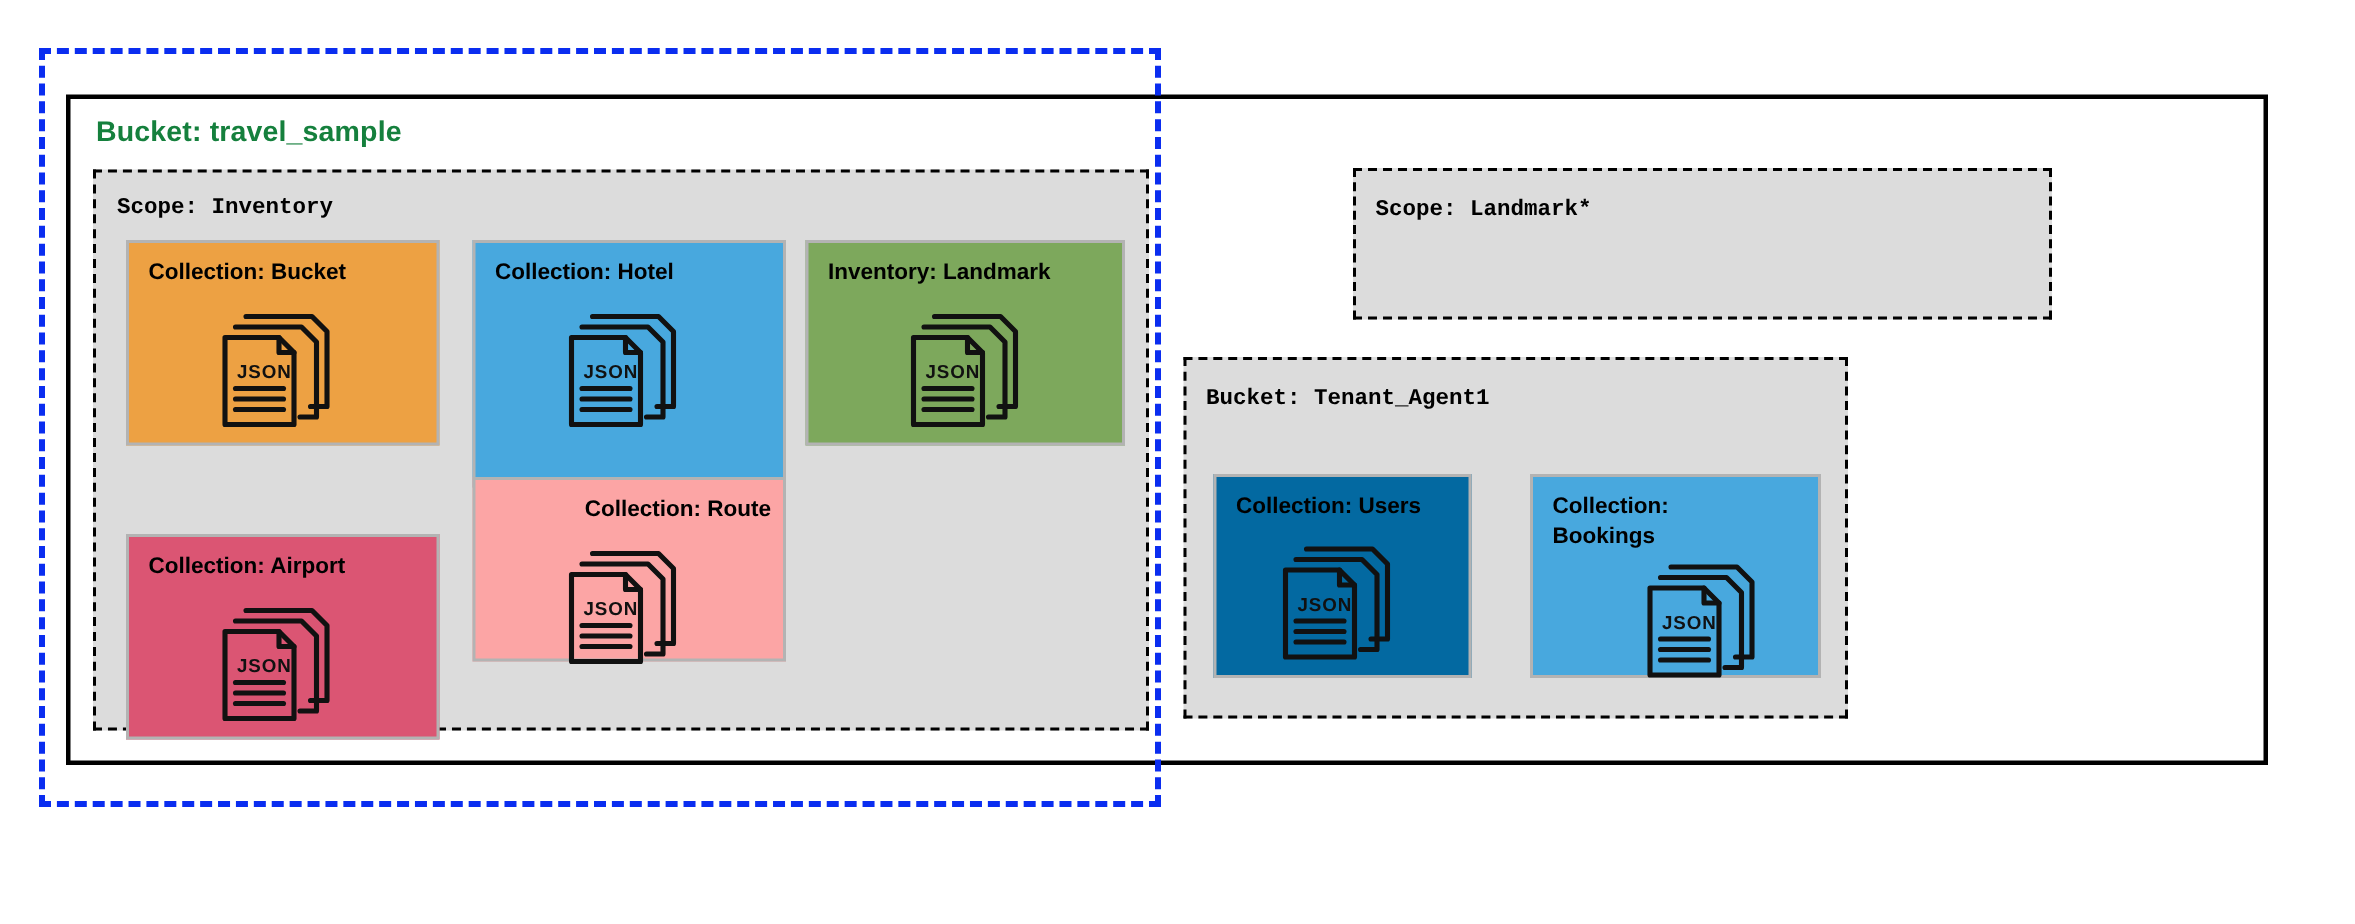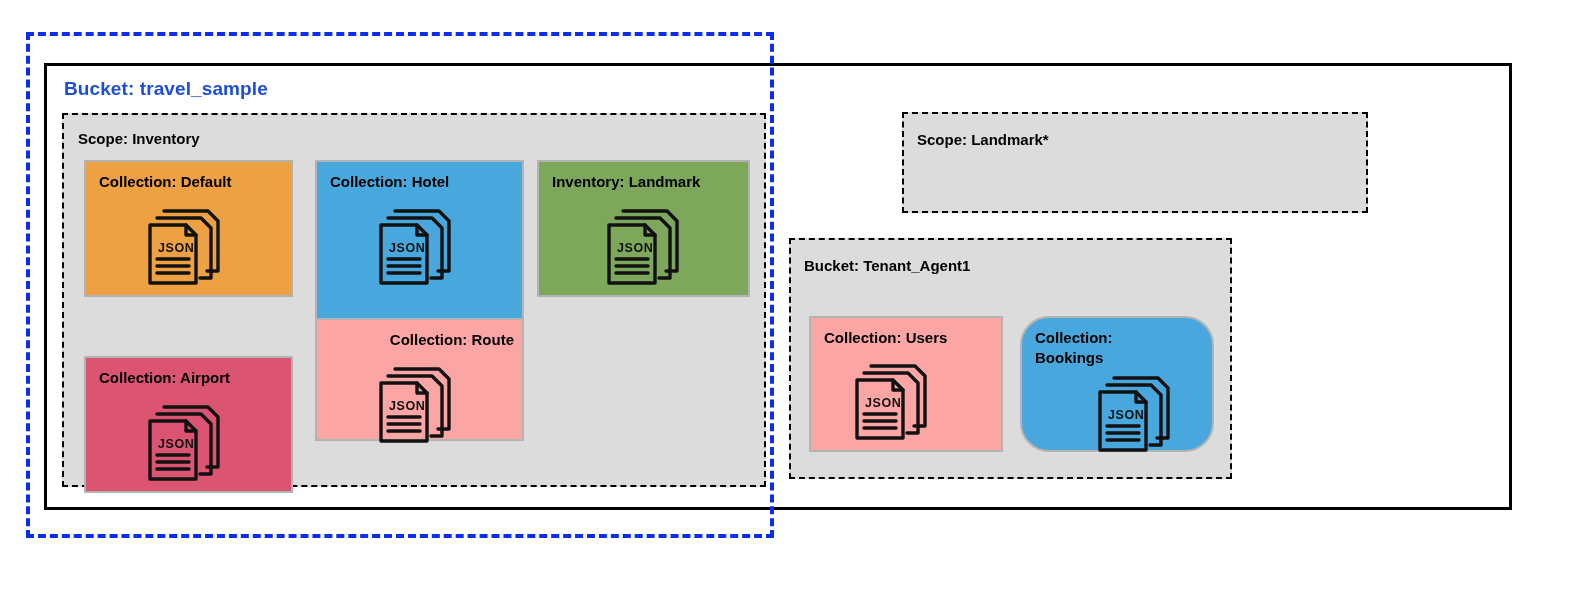--- a/index.html
+++ b/index.html
@@ -46,39 +46,40 @@
     box-sizing: border-box;
     background: #ffffff;
     z-index: 1;
   }
   .bucket-title {
     position: absolute;
     left: 17px;
     top: 12px;
     font-size: 19px;
     font-weight: bold;
-    color: #1d4ed8;
+    color: #15803d;
     letter-spacing: 0.1px;
     white-space: nowrap;
   }
 
   
   .scope-box {
     position: absolute;
     background: #dcdcdc;
     border: 2px dashed #000000;
     box-sizing: border-box;
     z-index: 2;
   }
   .scope-title {
     position: absolute;
     font-size: 15px;
     font-weight: bold;
     color: #000;
     white-space: nowrap;
+    font-family: Liberation Mono, monospace;
   }
 
   #scope-inventory { left: 62px;  top: 113px; width: 704px; height: 374px; }
   #scope-inventory .scope-title { left: 14px; top: 15px; }
 
   #scope-default   { left: 902px; top: 112px; width: 466px; height: 101px; }
   #scope-default .scope-title { left: 13px; top: 17px; }
 
   #scope-tenant1   { left: 789px; top: 238px; width: 443px; height: 241px; }
   #scope-tenant1 .scope-title { left: 13px; top: 17px; }
@@ -122,21 +123,21 @@
 <div class="canvas">
 
   <div class="bucket-box">
     <div class="bucket-title">Bucket: travel_sample</div>
   </div>
 
   <div class="scope-box" id="scope-inventory">
     <div class="scope-title">Scope: Inventory</div>
 
     <div class="collection-tile" style="left:20px; top:45px; width:209px; height:137px; background:#eda143;">
-      <div class="collection-label">Collection: Default</div>
+      <div class="collection-label">Collection: Bucket</div>
       <svg class="json-icon" style="left:52px; top:43px;" width="88" height="82" viewBox="0 0 88 82">
         <g fill="none" stroke="#111111" stroke-width="3.4" stroke-linejoin="round" stroke-linecap="round">
           <path d="M26 6 H70 L80 16 V66 H69"></path>
           <path d="M19 13 H63 L73 23 V73 H62"></path>
           <path d="M12 20 H48 L58 30 V78 H12 Z"></path>
           <path d="M48 20 V30 H58"></path>
           <path d="M19 54 H51"></path>
             <path d="M19 61 H51"></path>
             <path d="M19 68 H51"></path>
         </g>
@@ -209,37 +210,37 @@
     </div>
   </div>
 
   <div class="scope-box" id="scope-default">
     <div class="scope-title">Scope: Landmark*</div>
   </div>
 
   <div class="scope-box" id="scope-tenant1">
     <div class="scope-title">Bucket: Tenant_Agent1</div>
 
-    <div class="collection-tile" style="left:18px; top:76px; width:194px; height:136px; background:#fca5a5;padding-left:32px;">
+    <div class="collection-tile" style="left:18px; top:76px; width:172px; height:136px; background:#0369a1;padding-left:32px;">
       <div class="collection-label">Collection: Users</div>
       <svg class="json-icon" style="left:34px; top:42px;" width="88" height="82" viewBox="0 0 88 82">
         <g fill="none" stroke="#111111" stroke-width="3.4" stroke-linejoin="round" stroke-linecap="round">
           <path d="M26 6 H70 L80 16 V66 H69"></path>
           <path d="M19 13 H63 L73 23 V73 H62"></path>
           <path d="M12 20 H48 L58 30 V78 H12 Z"></path>
           <path d="M48 20 V30 H58"></path>
           <path d="M19 54 H51"></path>
             <path d="M19 61 H51"></path>
             <path d="M19 68 H51"></path>
         </g>
         <text x="20" y="47" font-family="&quot;Liberation Sans&quot;, sans-serif" font-size="12.5" font-weight="bold" fill="#111111" letter-spacing="0.6">JSON</text>
       </svg>
     </div>
 
-    <div class="collection-tile" style="left:229px; top:76px; width:194px; height:136px; background:#48a8de;border-radius:29px;">
+    <div class="collection-tile" style="left:229px; top:76px; width:194px; height:136px; background:#48a8de;">
       <div class="collection-label">Collection:
 Bookings</div>
       <svg class="json-icon" style="left:66px; top:54px;" width="88" height="82" viewBox="0 0 88 82">
         <g fill="none" stroke="#111111" stroke-width="3.4" stroke-linejoin="round" stroke-linecap="round">
           <path d="M26 6 H70 L80 16 V66 H69"></path>
           <path d="M19 13 H63 L73 23 V73 H62"></path>
           <path d="M12 20 H48 L58 30 V78 H12 Z"></path>
           <path d="M48 20 V30 H58"></path>
           <path d="M19 54 H51"></path>
             <path d="M19 61 H51"></path>

